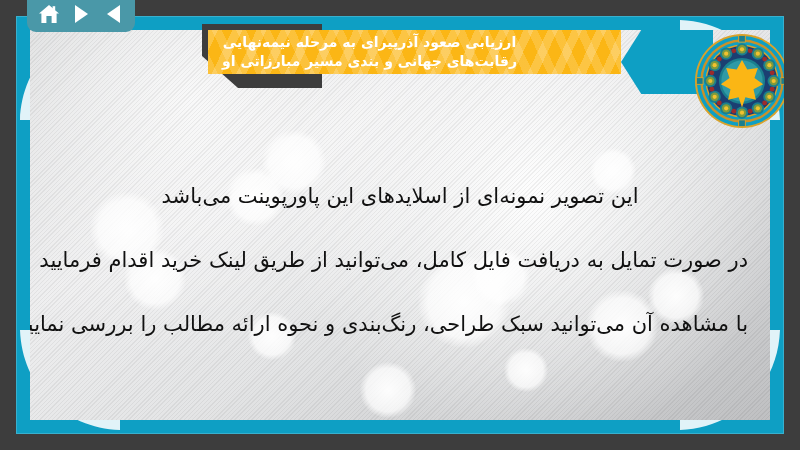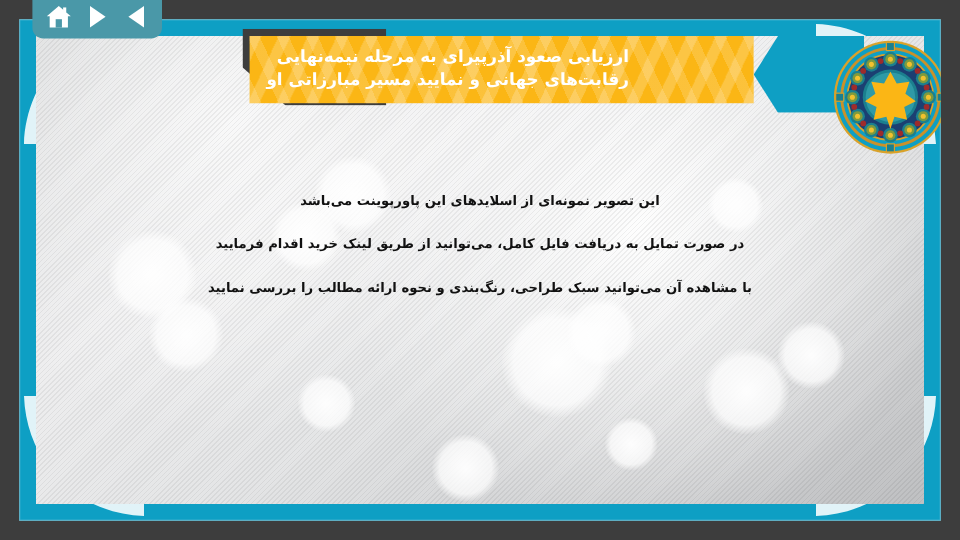--- a/index.html
+++ b/index.html
@@ -151,40 +151,40 @@
   #banner-tab {
     position: relative;
     width: 92px;
     height: 64px;
     background: #0e9fc4;
     clip-path: polygon(22% 0, 100% 0, 100% 100%, 22% 100%, 0 50%);
     z-index: 1;
   }
   #banner-gold {
     position: relative;
-    height: 56px;
+    height: 44px;
     min-width: 380px;
     background-color: #fbb615;
     background-image: repeating-linear-gradient(
         115deg,
         rgba(255,255,255,.20) 0px,
         rgba(255,255,255,.20) 9px,
         rgba(255,255,255,0) 9px,
         rgba(255,255,255,0) 22px
       ),
       repeating-linear-gradient(
         65deg,
         rgba(255,255,255,.16) 0px,
         rgba(255,255,255,.16) 9px,
         rgba(255,255,255,0) 9px,
         rgba(255,255,255,0) 22px
       );
     display: flex;
     flex-direction: column;
-    align-items: flex-start;
+    align-items: center;
     justify-content: center;
     padding: 0 104px 0 14px;
     box-sizing: border-box;
     z-index: 1;
   }
   .banner-line {
     color: #ffffff;
     font-size: 14px;
     line-height: 19px;
     font-weight: bold;
@@ -210,25 +210,26 @@
     position: absolute;
     right: 22px;
     left: 22px;
     top: 120px;
     direction: rtl;
     text-align: center;
     z-index: 20;
   }
   .body-line {
     color: #111111;
-    font-size: 11px;
+    font-size: 21px;
     line-height: 36px;
-    font-weight: bold;
+    font-weight: normal;
     white-space: nowrap;
     direction: rtl;
+    margin-top: 28px;
   }
 </style>
 </head>
 <body>
 
 <div id="slide-viewer">
 
   <div id="slide-canvas">
 
     <div id="teal-frame"></div>
@@ -320,21 +321,21 @@
         <div class="body-line">در صورت تمایل به دریافت فایل کامل، می‌توانید از طریق لینک خرید اقدام فرمایید</div>
         <div class="body-line">با مشاهده آن می‌توانید سبک طراحی، رنگ‌بندی و نحوه ارائه مطالب را بررسی نمایید</div>
       </div>
     </div>
 
     <div id="title-banner-group">
       <div id="banner-shadow"></div>
       <div id="banner-tab"></div>
       <div id="banner-gold">
         <div class="banner-line">ارزیابی صعود آذرپیرای به مرحله نیمه‌نهایی</div>
-        <div class="banner-line">رقابت‌های جهانی و نمایید مسیر مبارزاتی او</div>
+        <div class="banner-line">رقابت‌های جهانی و بندی مسیر مبارزاتی او</div>
       </div>
     </div>
 
     <svg id="medallion" viewBox="0 0 100 100">
       <defs>
         <g id="petal-unit">
           <circle cx="0" cy="0" r="6.4" fill="#1b7f8e"></circle>
           <circle cx="0" cy="0" r="4.4" fill="#7e9a3e"></circle>
           <circle cx="0" cy="0" r="2.2" fill="#f2c12e"></circle>
         </g>

